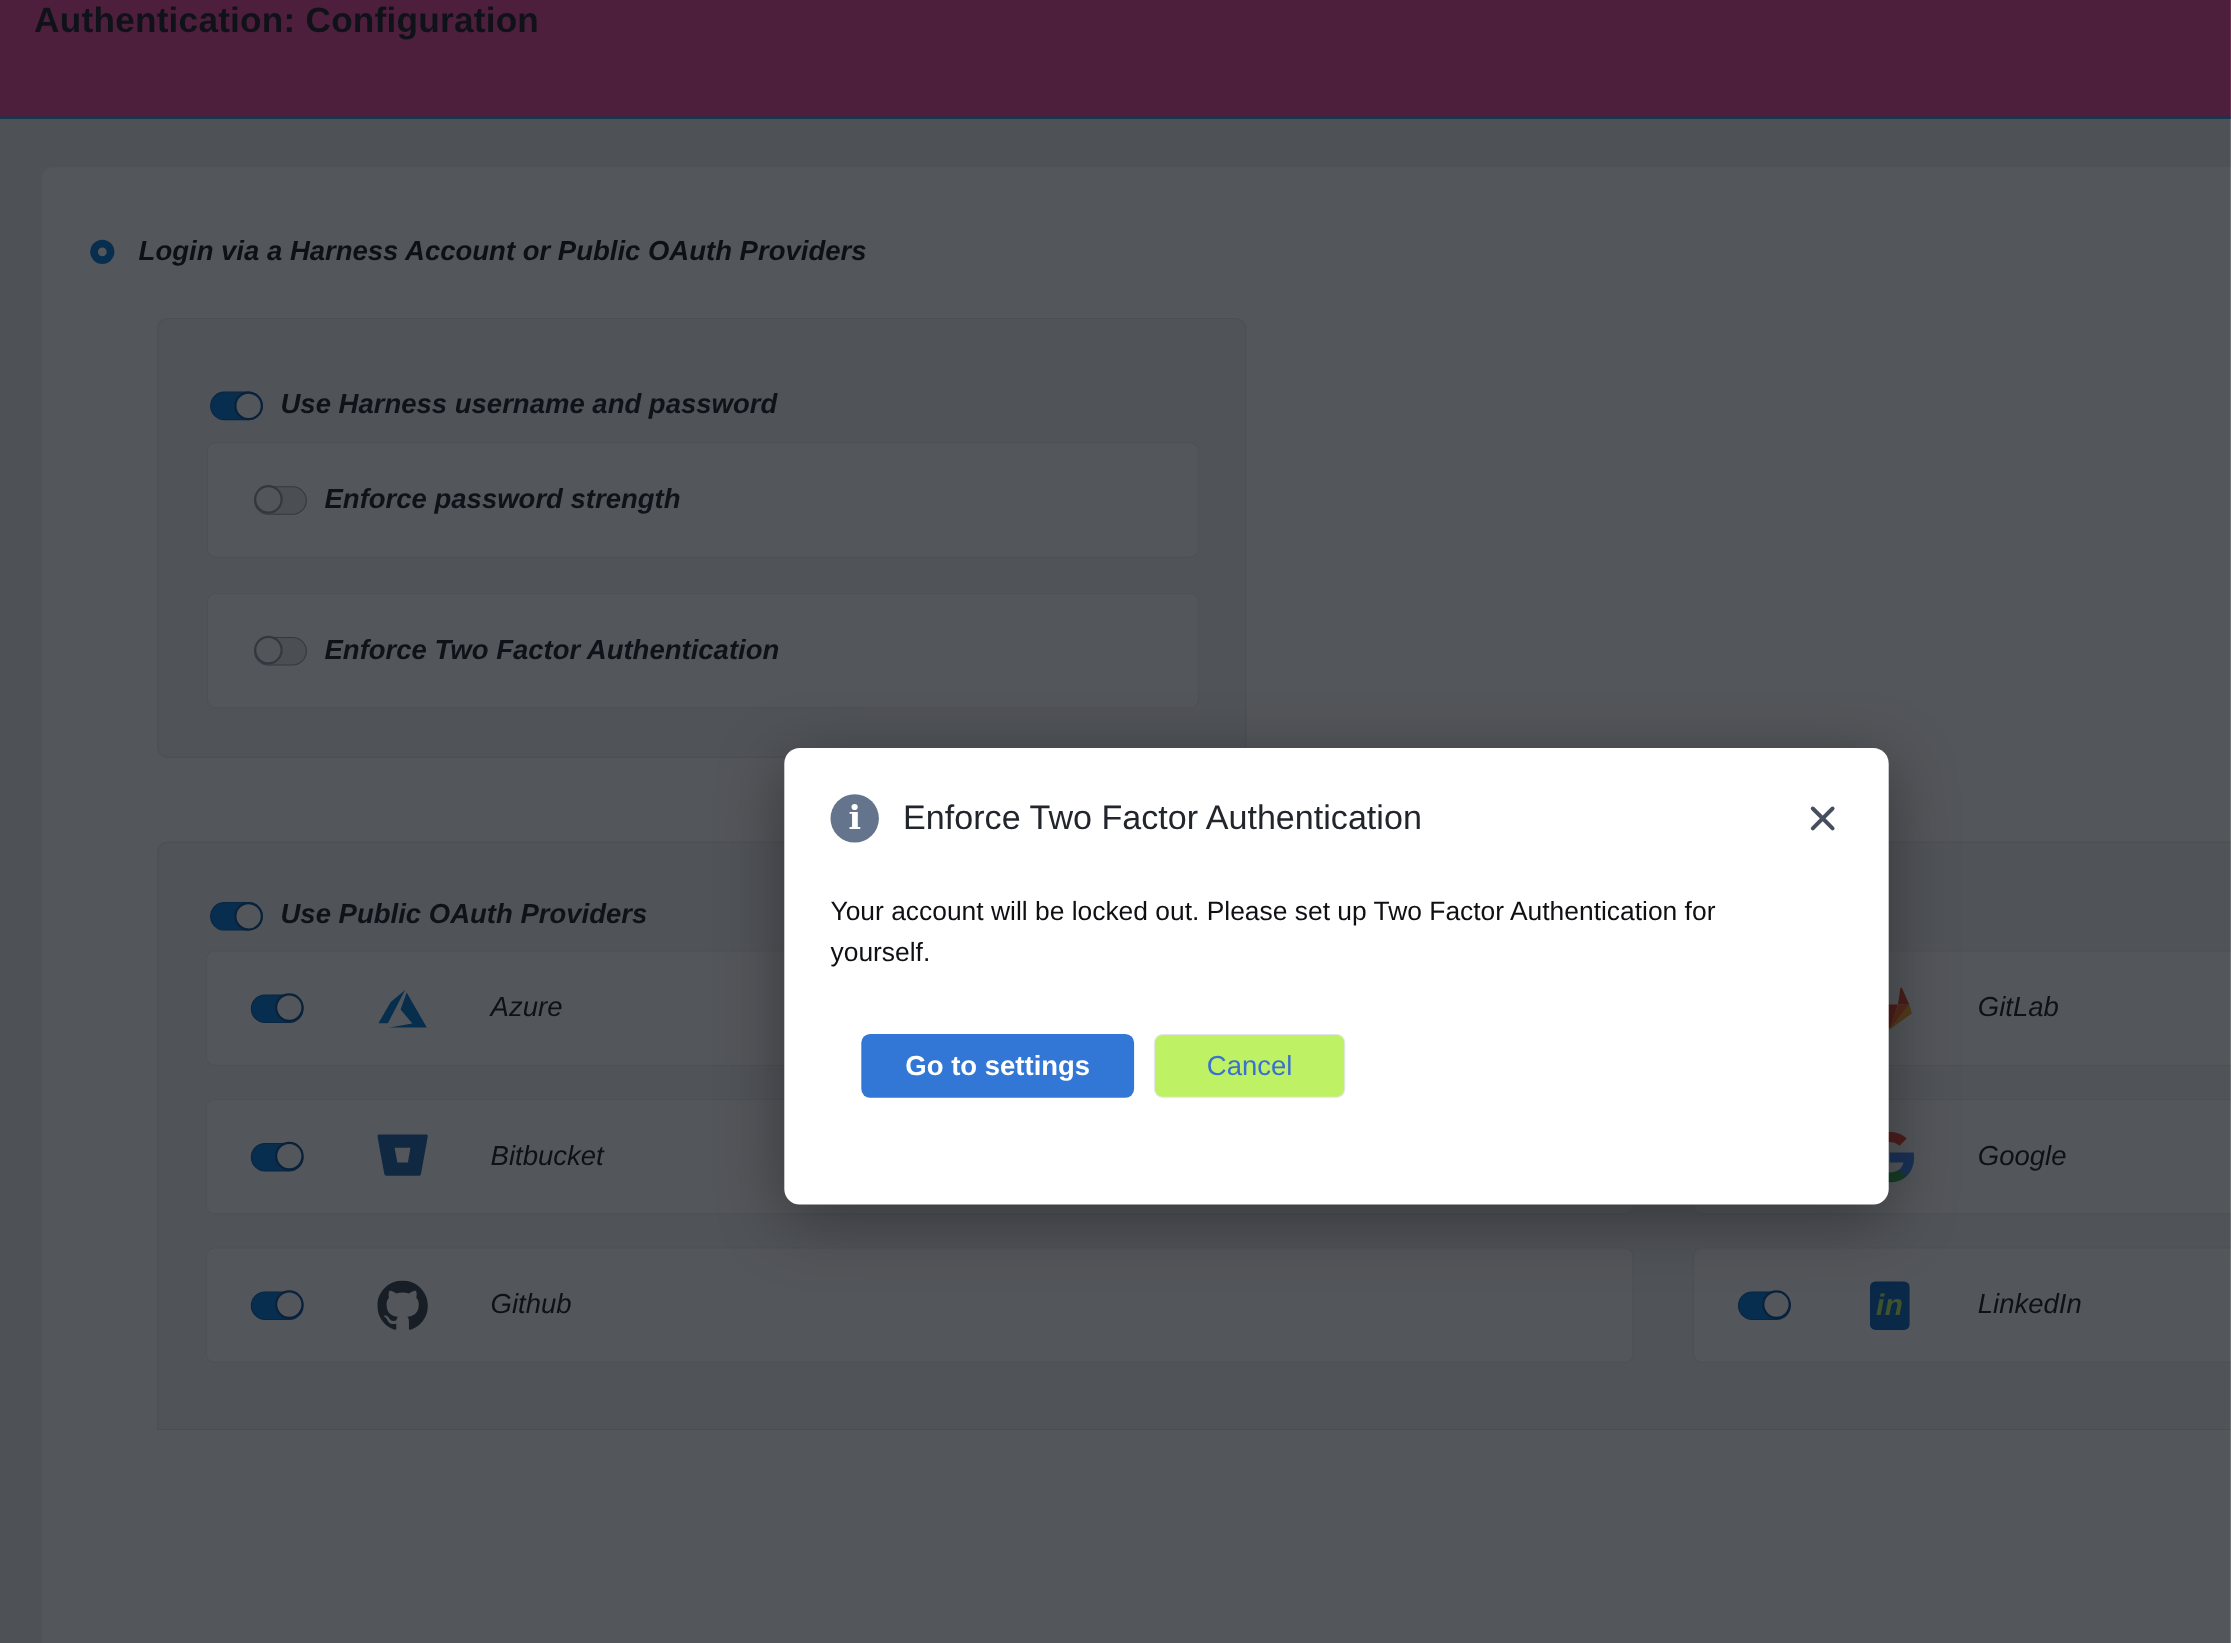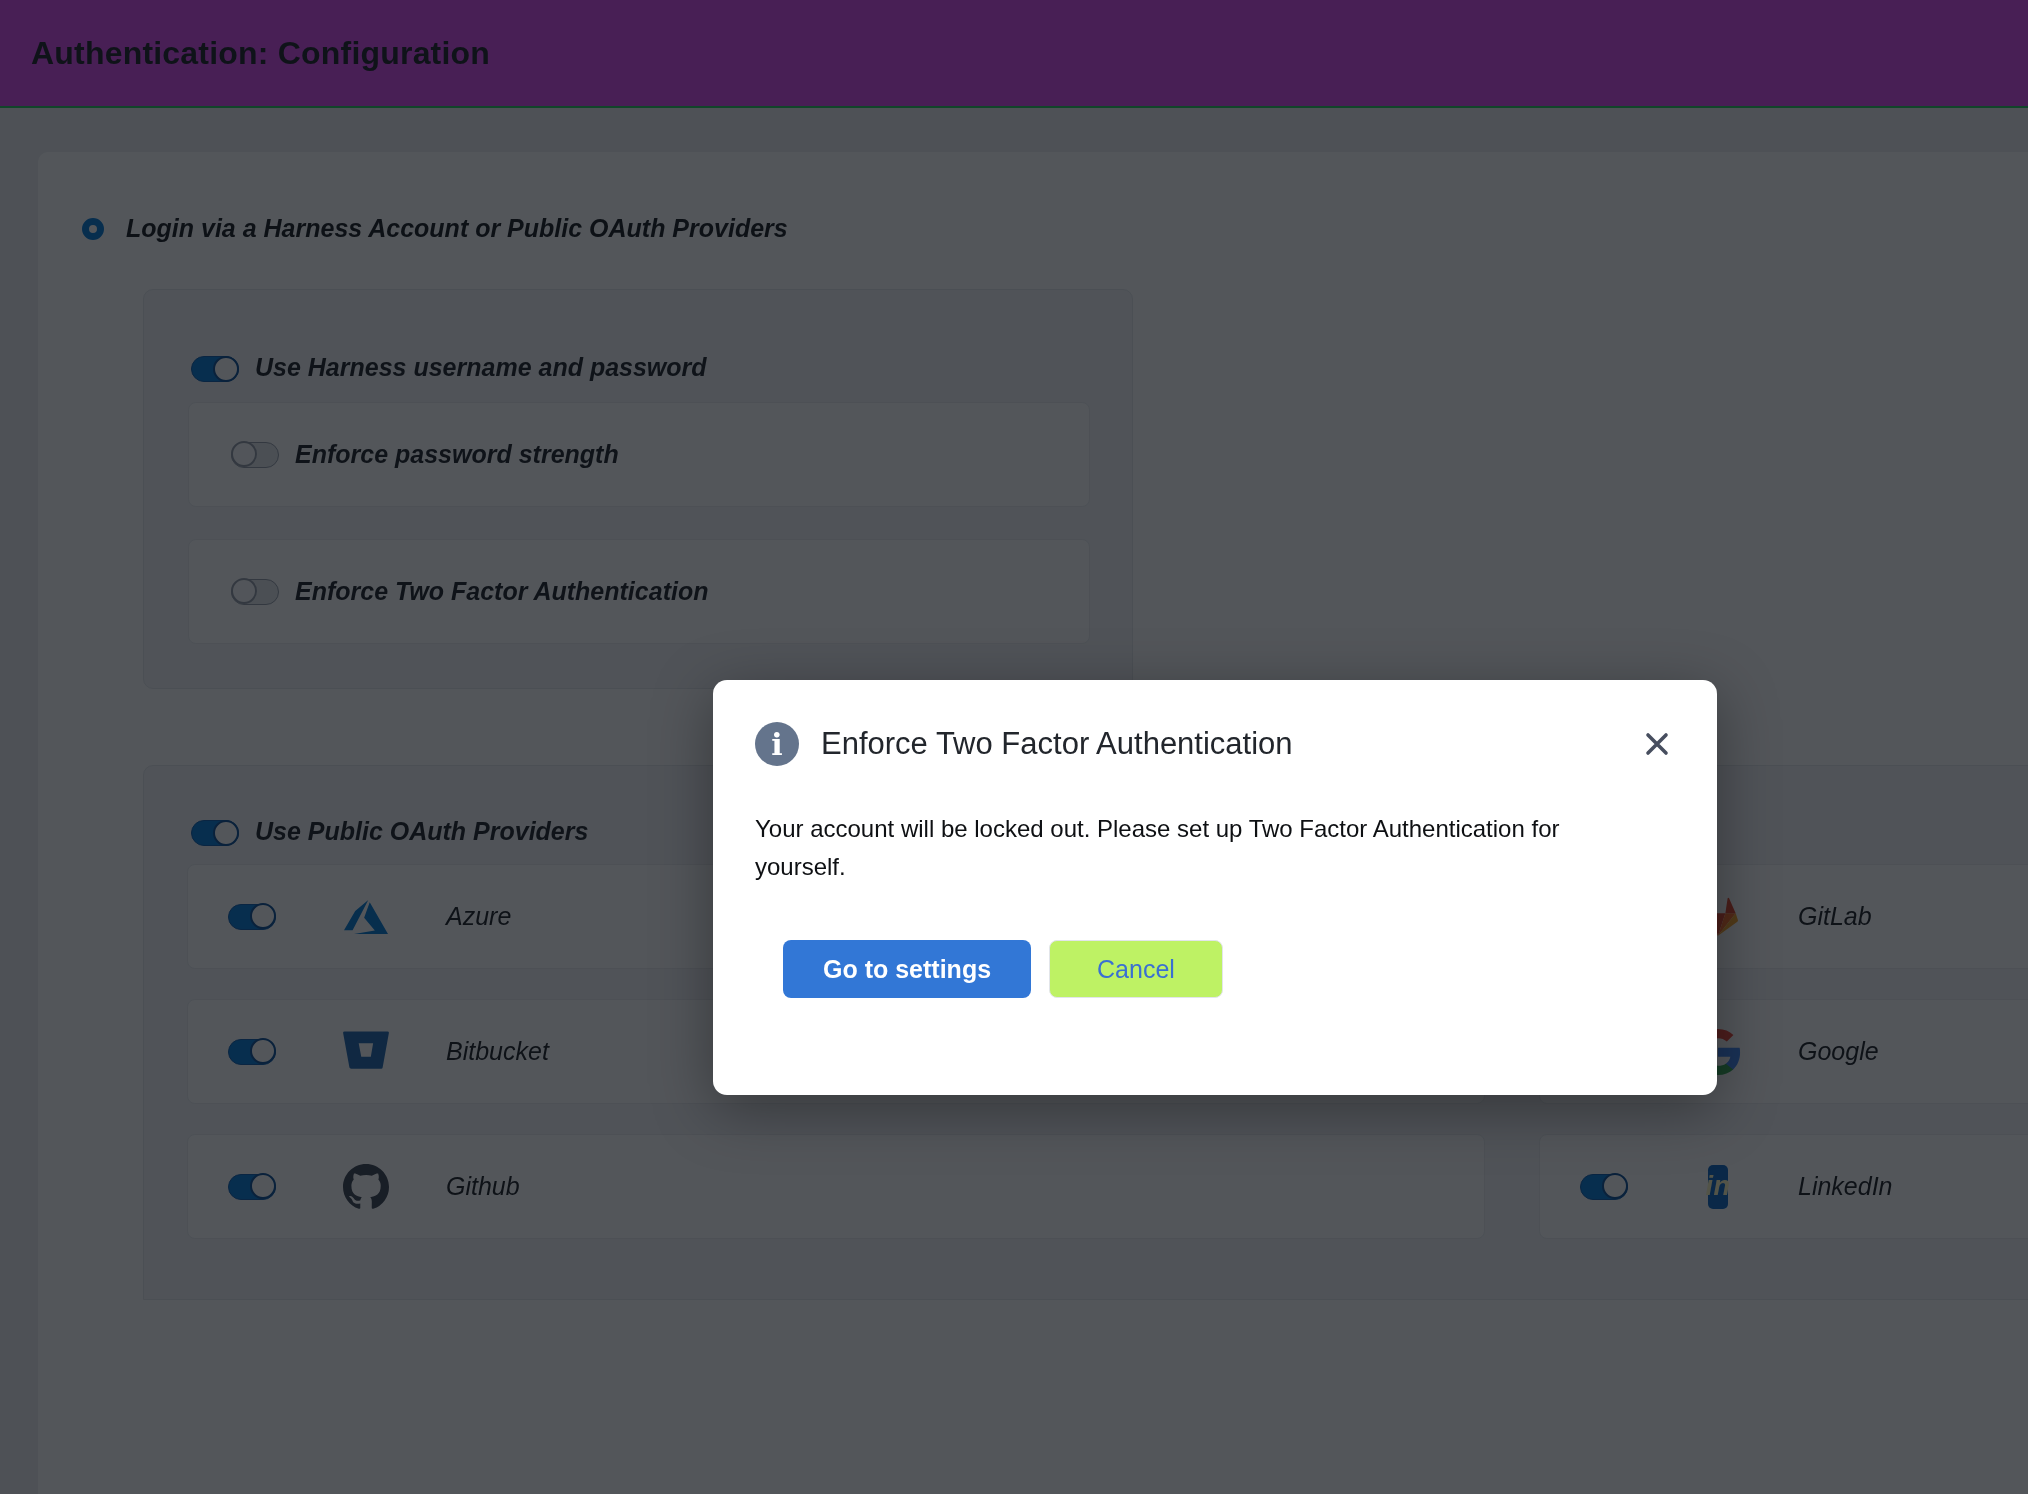--- a/index.html
+++ b/index.html
@@ -1,21 +1,21 @@
 <!DOCTYPE html>
 <html><head>
 <meta charset="utf-8">
 <style>
   html,body{margin:0;padding:0;width:2028px;height:1494px;overflow:hidden;
     font-family:"Liberation Sans","DejaVu Sans",sans-serif;background:#edeff1;}
   *{box-sizing:border-box;}
 
   
-  .page-header{position:absolute;left:0;top:0;width:2028px;height:108px;background:#d946ef;
-    border-bottom:2px solid #22c55e;display:flex;align-items:center;padding:0 0 0 31px;}
+  .page-header{position:absolute;left:0;top:0;width:2028px;height:108px;background:#ec4899;
+    border-bottom:2px solid #0ea5e9;display:flex;align-items:flex-start;padding:0 0 0 31px;}
   .page-title{font-size:32px;font-weight:700;color:#1d2026;letter-spacing:.2px;}
 
   
   .content{position:absolute;left:0;top:110px;width:2028px;height:1384px;background:#edeff1;font-style:italic;}
   .panel{position:absolute;left:38px;top:42px;width:2050px;height:1400px;background:#ffffff;
     border-radius:10px 10px 0 0;padding:62px 0 0 44px;}
 
   .radio-row{display:flex;align-items:center;gap:22px;}
   .radio{width:22px;height:22px;border-radius:50%;border:7px solid #0278d5;background:#ffffff;flex:none;}
   .radio-label{font-size:25px;font-weight:700;color:#15181d;}
@@ -43,21 +43,21 @@
     display:flex;align-items:center;gap:16px;padding:0 0 0 42px;margin-top:32px;}
   .option-label{font-size:25px;font-weight:600;color:#1c2026;white-space:nowrap;}
 
   
   .provider-grid{margin-top:18px;display:grid;grid-template-columns:1298px 1298px;column-gap:54px;row-gap:30px;}
   .provider-card{height:105px;background:#ffffff;border:1px solid #e9ecef;border-radius:8px;
     display:flex;align-items:center;padding:0 0 0 40px;gap:39px;}
   .provider-card .switch{margin-right:26px;}
   .provider-icon{width:50px;display:flex;align-items:center;justify-content:center;margin-right:16px;flex:none;}
   .provider-label{font-size:25px;font-weight:500;color:#181b21;}
-  .li-badge{width:20px;height:44px;border-radius:5px;background:#0a66c2;color:#fef9c3;
+  .li-badge{width:36px;height:44px;border-radius:5px;background:#0a66c2;color:#bef264;
     display:flex;align-items:center;justify-content:center;font-size:27px;font-weight:700;letter-spacing:.5px;}
 
   
   .backdrop{position:absolute;left:0;top:0;width:2028px;height:1494px;background:rgba(10,14,20,0.70);z-index:50;}
   .modal{position:absolute;left:713px;top:680px;width:1004px;height:415px;background:#ffffff;border-radius:14px;
     z-index:60;box-shadow:0 14px 60px rgba(0,0,0,.35);padding:42px 40px 0 42px;}
   .modal-head{display:flex;align-items:center;}
   .info-icon{width:44px;height:44px;border-radius:50%;background:#64748c;color:#ffffff;flex:none;
     display:flex;align-items:center;justify-content:center;
     font-family:"DejaVu Serif","Liberation Serif",serif;font-size:30px;font-weight:700;font-style:normal;}

